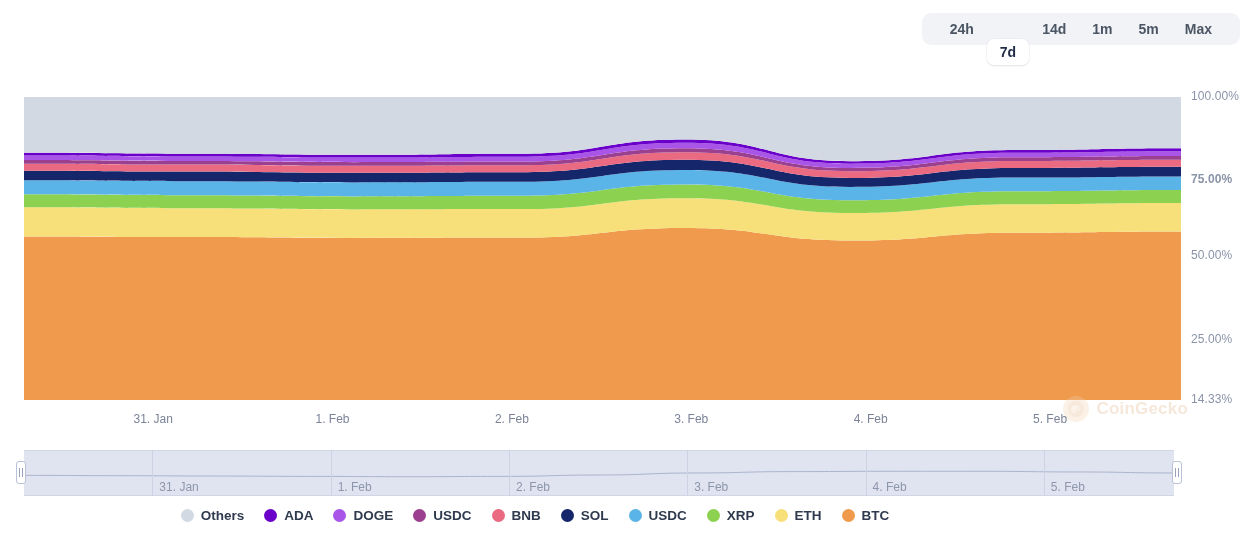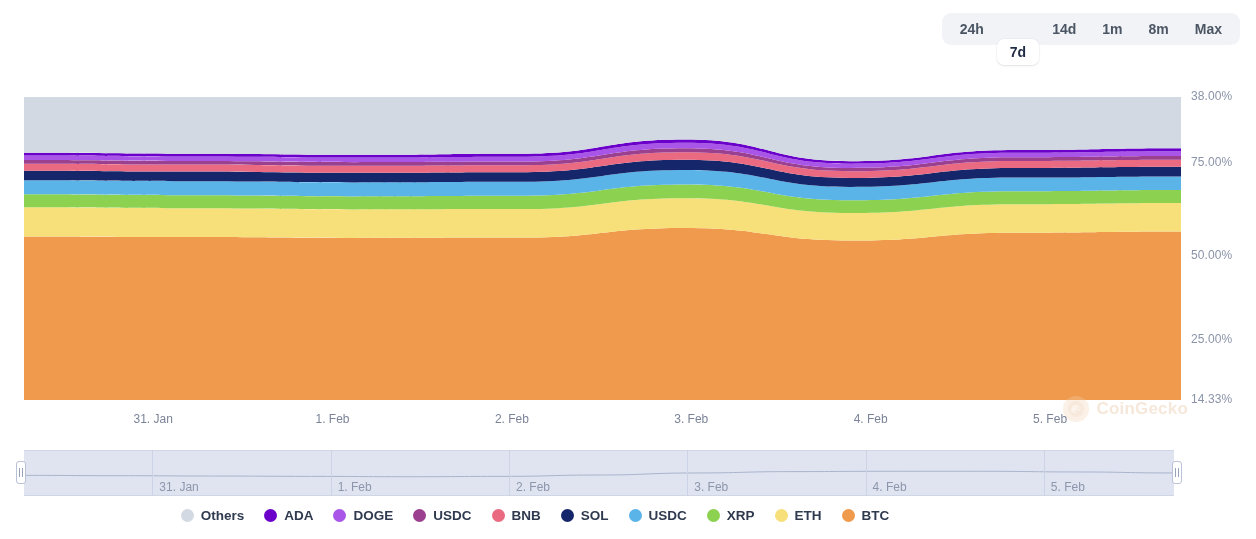--- a/index.html
+++ b/index.html
@@ -11,21 +11,21 @@
     overflow: hidden;
   }
   #app { position: relative; width: 1256px; height: 539px; background:#fff; }
 
   
   .range-bar {
     position: absolute; top: 13px; right: 16px;
     display: flex; align-items: center;
     background: #f1f3f7;
     border-radius: 9px;
-    padding: 5px;
+    padding: 15px;
     height: 32px;
   }
   .range-btn {
     border: 0; background: transparent;
     font-family: "Liberation Sans", sans-serif;
     font-size: 14px; font-weight: 700;
     color: #4b5563;
     padding: 0 13px; height: 26px; line-height: 26px;
     border-radius: 7px; cursor: pointer;
     white-space: nowrap;
@@ -117,21 +117,21 @@
 </style>
 </head>
 <body>
 <div id="app">
 
 <div class="range-bar">
       <button class="range-btn">24h</button>
       <button class="range-btn active">7d</button>
       <button class="range-btn">14d</button>
       <button class="range-btn">1m</button>
-      <button class="range-btn">8m</button>
+      <button class="range-btn">5m</button>
       <button class="range-btn">Max</button>
     </div>
 
 <div class="plot-wrap">
   <div class="plot-area">
     <svg id="area-svg" width="1157" height="303" viewBox="0 0 1157 303" preserveAspectRatio="none">
           <path d="M0.00,0.00 C82.64,0.00 82.64,0.00 165.29,0.00 C247.93,0.00 247.93,0.00 330.57,0.00 C413.21,0.00 413.21,0.00 495.86,0.00 C578.50,0.00 578.50,0.00 661.14,0.00 C743.79,0.00 743.79,0.00 826.43,0.00 C909.07,0.00 909.07,0.00 991.71,0.00 C1074.36,0.00 1074.36,0.00 1157.00,0.00 L1157.00,0.00  C1074.36,0.00 1074.36,-0.00 991.71,-0.00 C909.07,-0.00 909.07,-0.00 826.43,-0.00 C743.79,-0.00 743.79,0.00 661.14,0.00 C578.50,0.00 578.50,0.00 495.86,0.00 C413.21,0.00 413.21,0.00 330.57,0.00 C247.93,0.00 247.93,0.00 165.29,0.00 C82.64,0.00 82.64,0.00 0.00,0.00 Z" fill="#d3d9e3"></path>
           <path d="M0.00,139.38 C82.64,139.38 82.64,139.99 165.29,139.99 C247.93,139.99 247.93,140.89 330.57,140.89 C413.21,140.89 413.21,140.59 495.86,140.59 C578.50,140.59 578.50,130.90 661.14,130.90 C743.79,130.90 743.79,143.62 826.43,143.62 C909.07,143.62 909.07,135.74 991.71,135.74 C1074.36,135.74 1074.36,134.53 1157.00,134.53 L1157.00,303.00  C1074.36,303.00 1074.36,303.00 991.71,303.00 C909.07,303.00 909.07,303.00 826.43,303.00 C743.79,303.00 743.79,303.00 661.14,303.00 C578.50,303.00 578.50,303.00 495.86,303.00 C413.21,303.00 413.21,303.00 330.57,303.00 C247.93,303.00 247.93,303.00 165.29,303.00 C82.64,303.00 82.64,303.00 0.00,303.00 Z" fill="#ef9a4d"></path>
           <path d="M0.00,110.29 C82.64,110.29 82.64,111.20 165.29,111.20 C247.93,111.20 247.93,112.41 330.57,112.41 C413.21,112.41 413.21,112.11 495.86,112.11 C578.50,112.11 578.50,101.20 661.14,101.20 C743.79,101.20 743.79,116.05 826.43,116.05 C909.07,116.05 909.07,107.26 991.71,107.26 C1074.36,107.26 1074.36,106.05 1157.00,106.05 L1157.00,134.53  C1074.36,134.53 1074.36,135.74 991.71,135.74 C909.07,135.74 909.07,143.62 826.43,143.62 C743.79,143.62 743.79,130.90 661.14,130.90 C578.50,130.90 578.50,140.59 495.86,140.59 C413.21,140.59 413.21,140.89 330.57,140.89 C247.93,140.89 247.93,139.99 165.29,139.99 C82.64,139.99 82.64,139.38 0.00,139.38 Z" fill="#f7e07a"></path>
           <path d="M0.00,97.26 C82.64,97.26 82.64,98.17 165.29,98.17 C247.93,98.17 247.93,99.38 330.57,99.38 C413.21,99.38 413.21,98.78 495.86,98.78 C578.50,98.78 578.50,87.57 661.14,87.57 C743.79,87.57 743.79,103.32 826.43,103.32 C909.07,103.32 909.07,94.23 991.71,94.23 C1074.36,94.23 1074.36,93.02 1157.00,93.02 L1157.00,106.05  C1074.36,106.05 1074.36,107.26 991.71,107.26 C909.07,107.26 909.07,116.05 826.43,116.05 C743.79,116.05 743.79,101.20 661.14,101.20 C578.50,101.20 578.50,112.11 495.86,112.11 C413.21,112.11 413.21,112.41 330.57,112.41 C247.93,112.41 247.93,111.20 165.29,111.20 C82.64,111.20 82.64,110.29 0.00,110.29 Z" fill="#8cd14f"></path>
@@ -150,22 +150,22 @@
       <svg width="18" height="18" viewBox="0 0 18 18" aria-hidden="true">
         <circle cx="9" cy="9" r="8.2" fill="#e8bc90"></circle>
         <path d="M4.2 9.8c0-2.6 2.1-4.6 4.8-4.6 2.4 0 4.3 1.4 4.3 3.1 0 1.3-1 2.2-2.3 2.2-.9 0-1.6-.4-2.2-.4-.5 0-.8.3-.8.8 0 .6.6 1.1 1.5 1.3-1 .5-2.1.6-3 .3-1.4-.4-2.3-1.5-2.3-2.7z" fill="#f6ddc3"></path>
         <circle cx="11.4" cy="8.1" r=".85" fill="#d59a66"></circle>
       </svg>
     </span>
     <span class="wm-text">CoinGecko</span>
   </div>
 
   <div class="y-labels">
-        <div class="y-lab" style="top: 7px;">38.00%</div>
-        <div class="y-lab" style="top: 73px;">75.00%</div>
+        <div class="y-lab" style="top: 7px;">100.00%</div>
+        <div class="y-lab" style="top: 90px; font-weight: bold;">75.00%</div>
         <div class="y-lab" style="top: 158.5px; margin-top: 7px;">50.00%</div>
         <div class="y-lab" style="top: 250px;">25.00%</div>
         <div class="y-lab" style="top: 310px;">14.33%</div>
       </div>
   <div class="x-labels">
         <div class="x-lab" style="left: 153.153px;">31. Jan</div>
         <div class="x-lab" style="left: 332.533px;">1. Feb</div>
         <div class="x-lab" style="left: 511.913px;">2. Feb</div>
         <div class="x-lab" style="left: 691.293px;">3. Feb</div>
         <div class="x-lab" style="left: 870.673px;">4. Feb</div>

